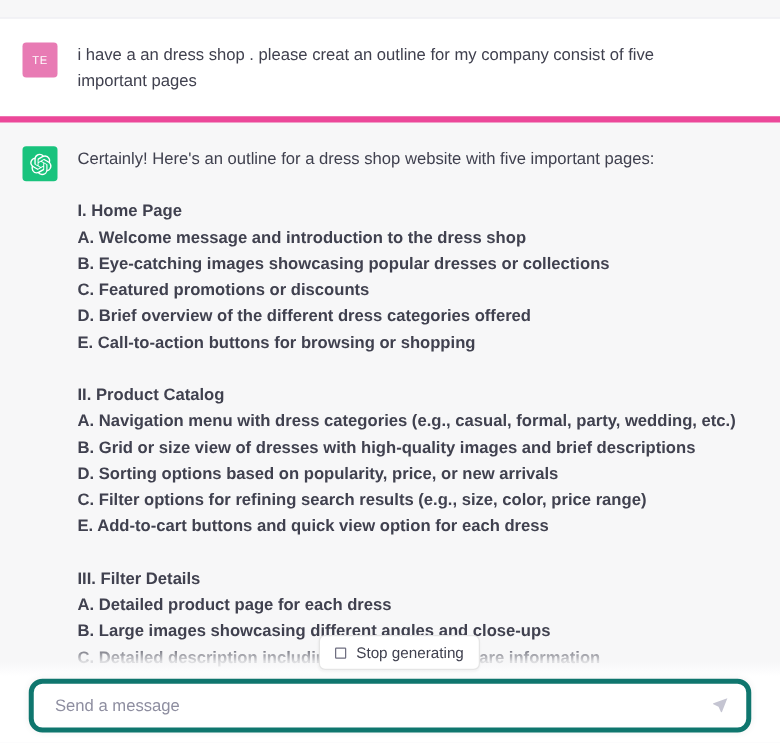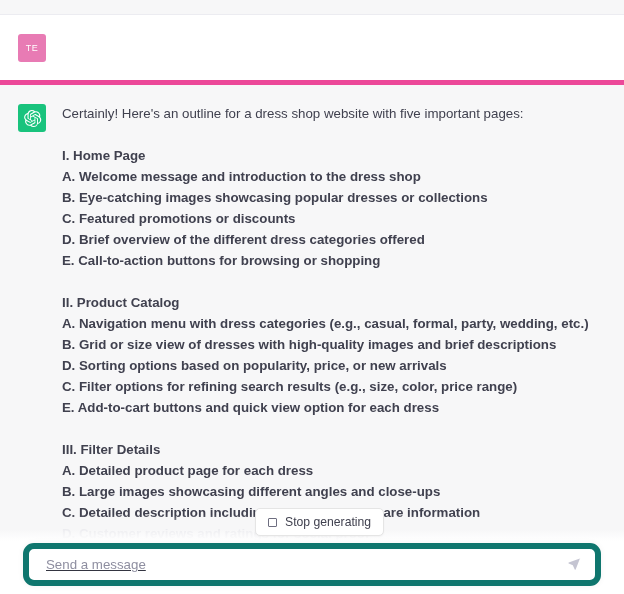--- a/index.html
+++ b/index.html
@@ -173,26 +173,25 @@
     align-items: flex-start;
     justify-content: center;
     padding-top: 2px;
   }
 
   .composer-box {
     position: relative;
     width: 578px;
     height: 43px;
     background: #ffffff;
-    border: 6px solid #0f766e;
+    border: 4px solid #0f766e;
     border-radius: 11px;
     box-shadow: 0 0 6px rgba(0,0,0,0.05);
     display: flex;
     align-items: flex-end;
-    text-decoration: underline;
   }
 
   .composer-input {
     flex: 1 1 auto;
     border: none;
     outline: none;
     background: transparent;
     font-family: "Liberation Sans", sans-serif;
     font-size: 13.3px;
     color: #40414f;
@@ -233,20 +232,23 @@
 <div id="app">
 
   <div class="thread">
 
     <div class="turn-sliver"></div>
 
     <div class="turn turn-user">
       <div class="avatar avatar-user">
         <span>TE</span>
       </div>
+      <div class="body body-user">
+        <p>i have a an dress shop . please creat an outline for my company consist of five important pages</p>
+      </div>
     </div>
 
     <div class="turn turn-assistant">
       <div class="avatar avatar-assistant">
         <svg viewBox="0 0 24 24" aria-hidden="true">
           <path fill="#ffffff" d="M21.55 10.01a5.4 5.4 0 0 0-.47-4.44 5.48 5.48 0 0 0-5.9-2.62A5.42 5.42 0 0 0 11.1 1.2a5.47 5.47 0 0 0-5.22 3.79 5.42 5.42 0 0 0-3.62 2.62 5.48 5.48 0 0 0 .67 6.4 5.4 5.4 0 0 0 .47 4.44 5.48 5.48 0 0 0 5.9 2.62 5.41 5.41 0 0 0 4.08 1.81 5.47 5.47 0 0 0 5.22-3.8 5.42 5.42 0 0 0 3.62-2.62 5.48 5.48 0 0 0-.67-6.4zm-8.14 11.36a4.06 4.06 0 0 1-2.6-.94l.13-.07 4.32-2.5a.7.7 0 0 0 .35-.61v-6.1l1.83 1.06a.06.06 0 0 1 .3.05v5.05a4.08 4.08 0 0 1-4.06 4.06zM4.68 17.64a4.05 4.05 0 0 1-.48-2.72l.13.08 4.32 2.5a.7.7 0 0 0 .7 0l5.28-3.05v2.11a.07.07 0 0 1-.2.06l-4.37 2.52a4.07 4.07 0 0 1-5.55-1.5zM3.54 8.32A4.05 4.05 0 0 1 5.66 6.5v5.14a.7.7 0 0 0 .35.6l5.26 3.04-1.83 1.05a.07.07 0 0 1-.07 0L5.01 13.8a4.07 4.07 0 0 1-1.47-5.48zm15 3.49L13.3 8.75l1.82-1.05a.07.07 0 0 1 .07 0l4.37 2.53a4.06 4.06 0 0 1-.63 7.33v-5.15a.7.7 0 0 0-.37-.6zm1.82-2.74-.13-.08-4.31-2.52a.7.7 0 0 0-.71 0L9.93 9.52V7.41a.07.07 0 0 1 .02-.06l4.37-2.52a4.06 4.06 0 0 1 6.04 4.24zM8.94 12.83 7.1 11.78a.07.07 0 0 1-.03-.05V6.68a4.06 4.06 0 0 1 6.66-3.12l-.13.07-4.32 2.5a.7.7 0 0 0-.35.6zm.99-2.14 2.35-1.36 2.36 1.36v2.72l-2.35 1.36-2.36-1.36z"></path>
         </svg>
       </div>
 
       <div class="body body-assistant">

